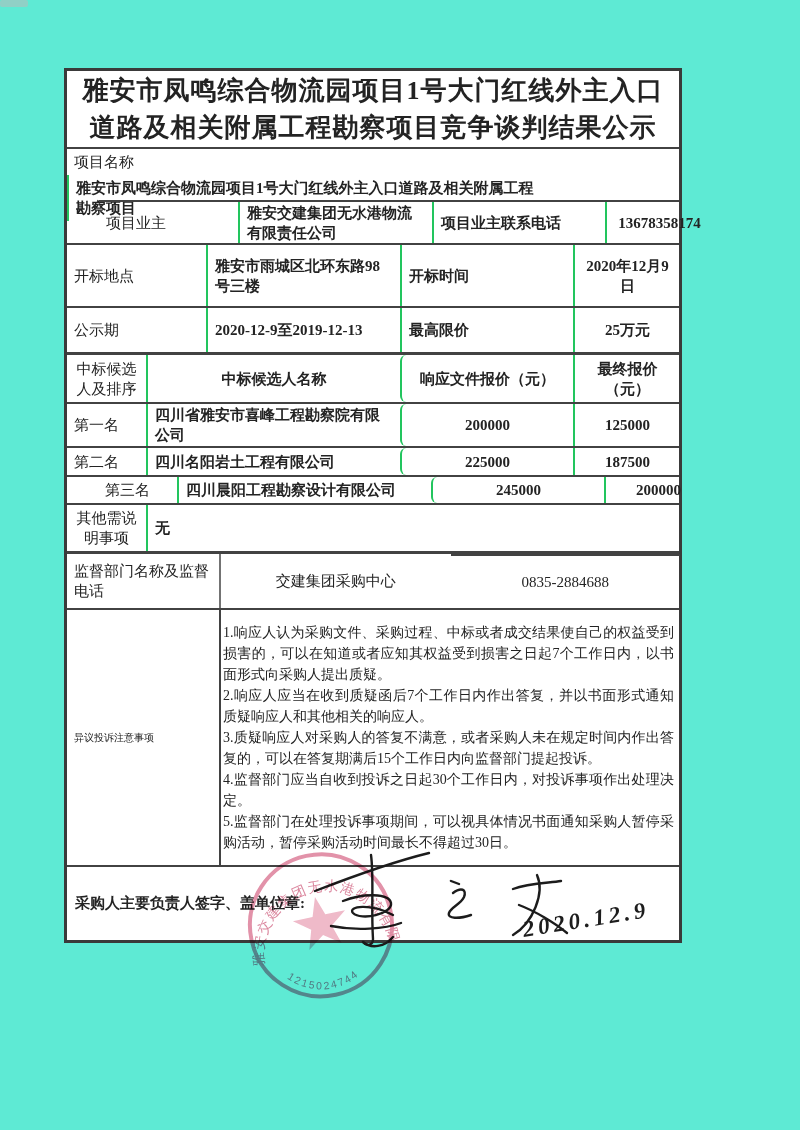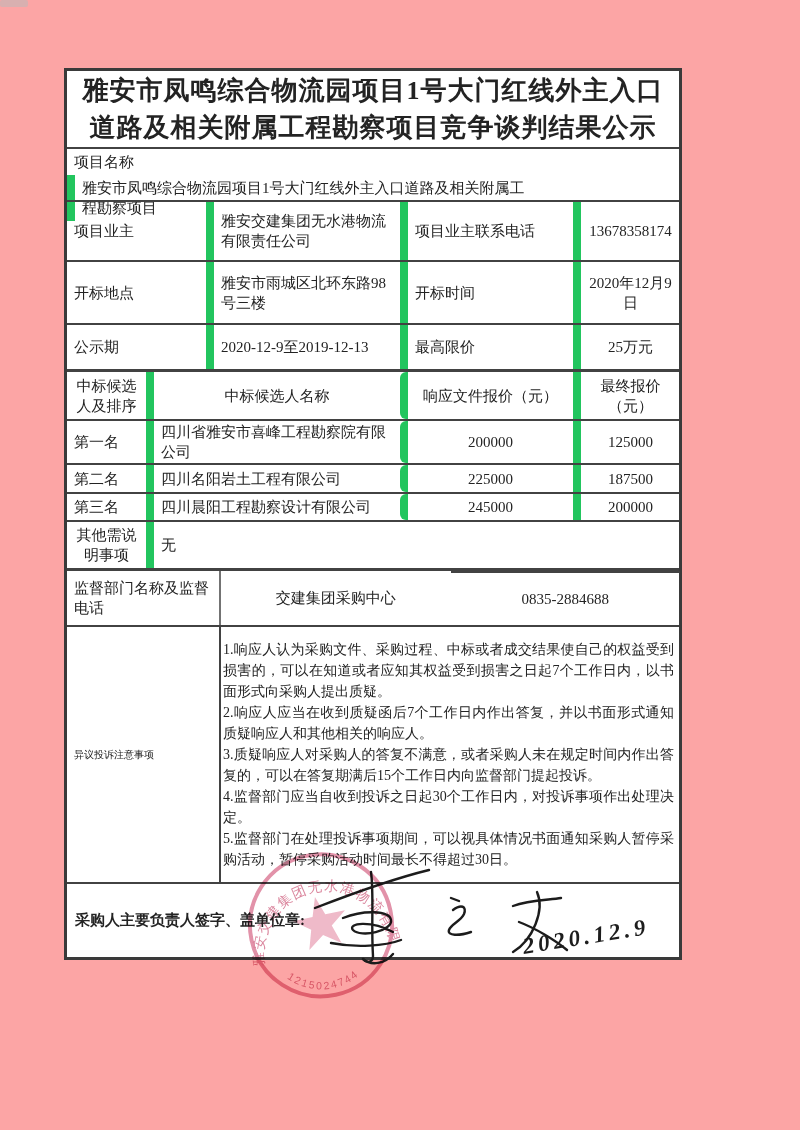--- a/index.html
+++ b/index.html
@@ -1,65 +1,65 @@
 <!DOCTYPE html>
 <html><head>
 <meta charset="utf-8">
 <style>
   * { box-sizing: border-box; margin: 0; padding: 0; }
   html,body { background:#ffffff; }
   body { font-family: "Liberation Serif", serif; color:#232323; }
   .page {
     position: relative;
     width: 800px; height: 1130px;
-    background: #fca5a5;
+    background: #5eead4;
     overflow: hidden;
   }
   .smudge {
     position:absolute; left:0; top:48; width:28px; height:7px;
     background:#b9b9b9; opacity:.55; border-radius:2px;
   }
   .doc-table {
     position:absolute; left:64px; top:68px; width:618px;
     border:3px solid #3a3a3a;
     background:#fff;
     display:flex; flex-direction:column;
   }
   .row { display:flex; border-top:2px solid #424242; }
   .row:first-child { border-top:none; }
   .cell { display:flex; align-items:center; padding:3px 7px; font-size:15px; line-height:20px; }
-  .cell + .cell { border-left:8px solid #22c55e; }
+  .cell + .cell { border-left:2px solid #22c55e;font-weight:bold; }
   .thick { border-top-width:3px; }
 
   .title-row { height:76px; align-items:center; justify-content:center; }
   .title-block { width:100%; text-align:center; font-weight:bold; font-size:26px; line-height:37px; letter-spacing:1px; font-family:"Liberation Serif", serif; }
 
   
   .c1 { width:139px; flex:none; }
   .c2 { width:194px; flex:none; }
   .c3 { width:173px; flex:none; }
   .c4 { width:107px; flex:none; justify-content:center; text-align:center; }
   .span3 { width:474px; flex:none; }
 
   .r-name   { height:53px;flex-direction:column; }
-  .r-owner  { height:60px; }
+  .r-owner  { height:43px;margin-left:32px; }
   .r-place  { height:63px; }
   .r-period { height:46px; }
 
   
   .wa { width:79px;  flex:none; }
   .wb { width:254px; flex:none; }
   .wc { width:173px; flex:none; justify-content:center; text-align:center;border-radius:6px; }
   .wd { width:107px; flex:none; justify-content:center; text-align:center; }
   .w-header { height:50px; }
   .w-header .cell, .w-header { font-size:15px; }
   .w-header .hc { justify-content:center; text-align:center; }
   .w-r1 { height:44px; }
   .w-r2 { height:29px; }
-  .w-r3 { height:28px; }
+  .w-r3 { height:28px;padding-left:31px; }
   .r-other { height:48px; }
   .r-other .wa { justify-content:center; text-align:center; }
   .other-val { width:534px; flex:none; }
 
   
   .r-sup { height:57px; }
   .sup-label { width:152px; flex:none; align-items:center; }
   .sup-right { width:461px; flex:none; display:flex; flex-direction:row; border-left:2px solid #737373; }
   .sup-half { flex:1; display:flex; align-items:center; justify-content:center; font-size:15px; }
   .sup-half + .sup-half { border-top:2px solid #424242; }

